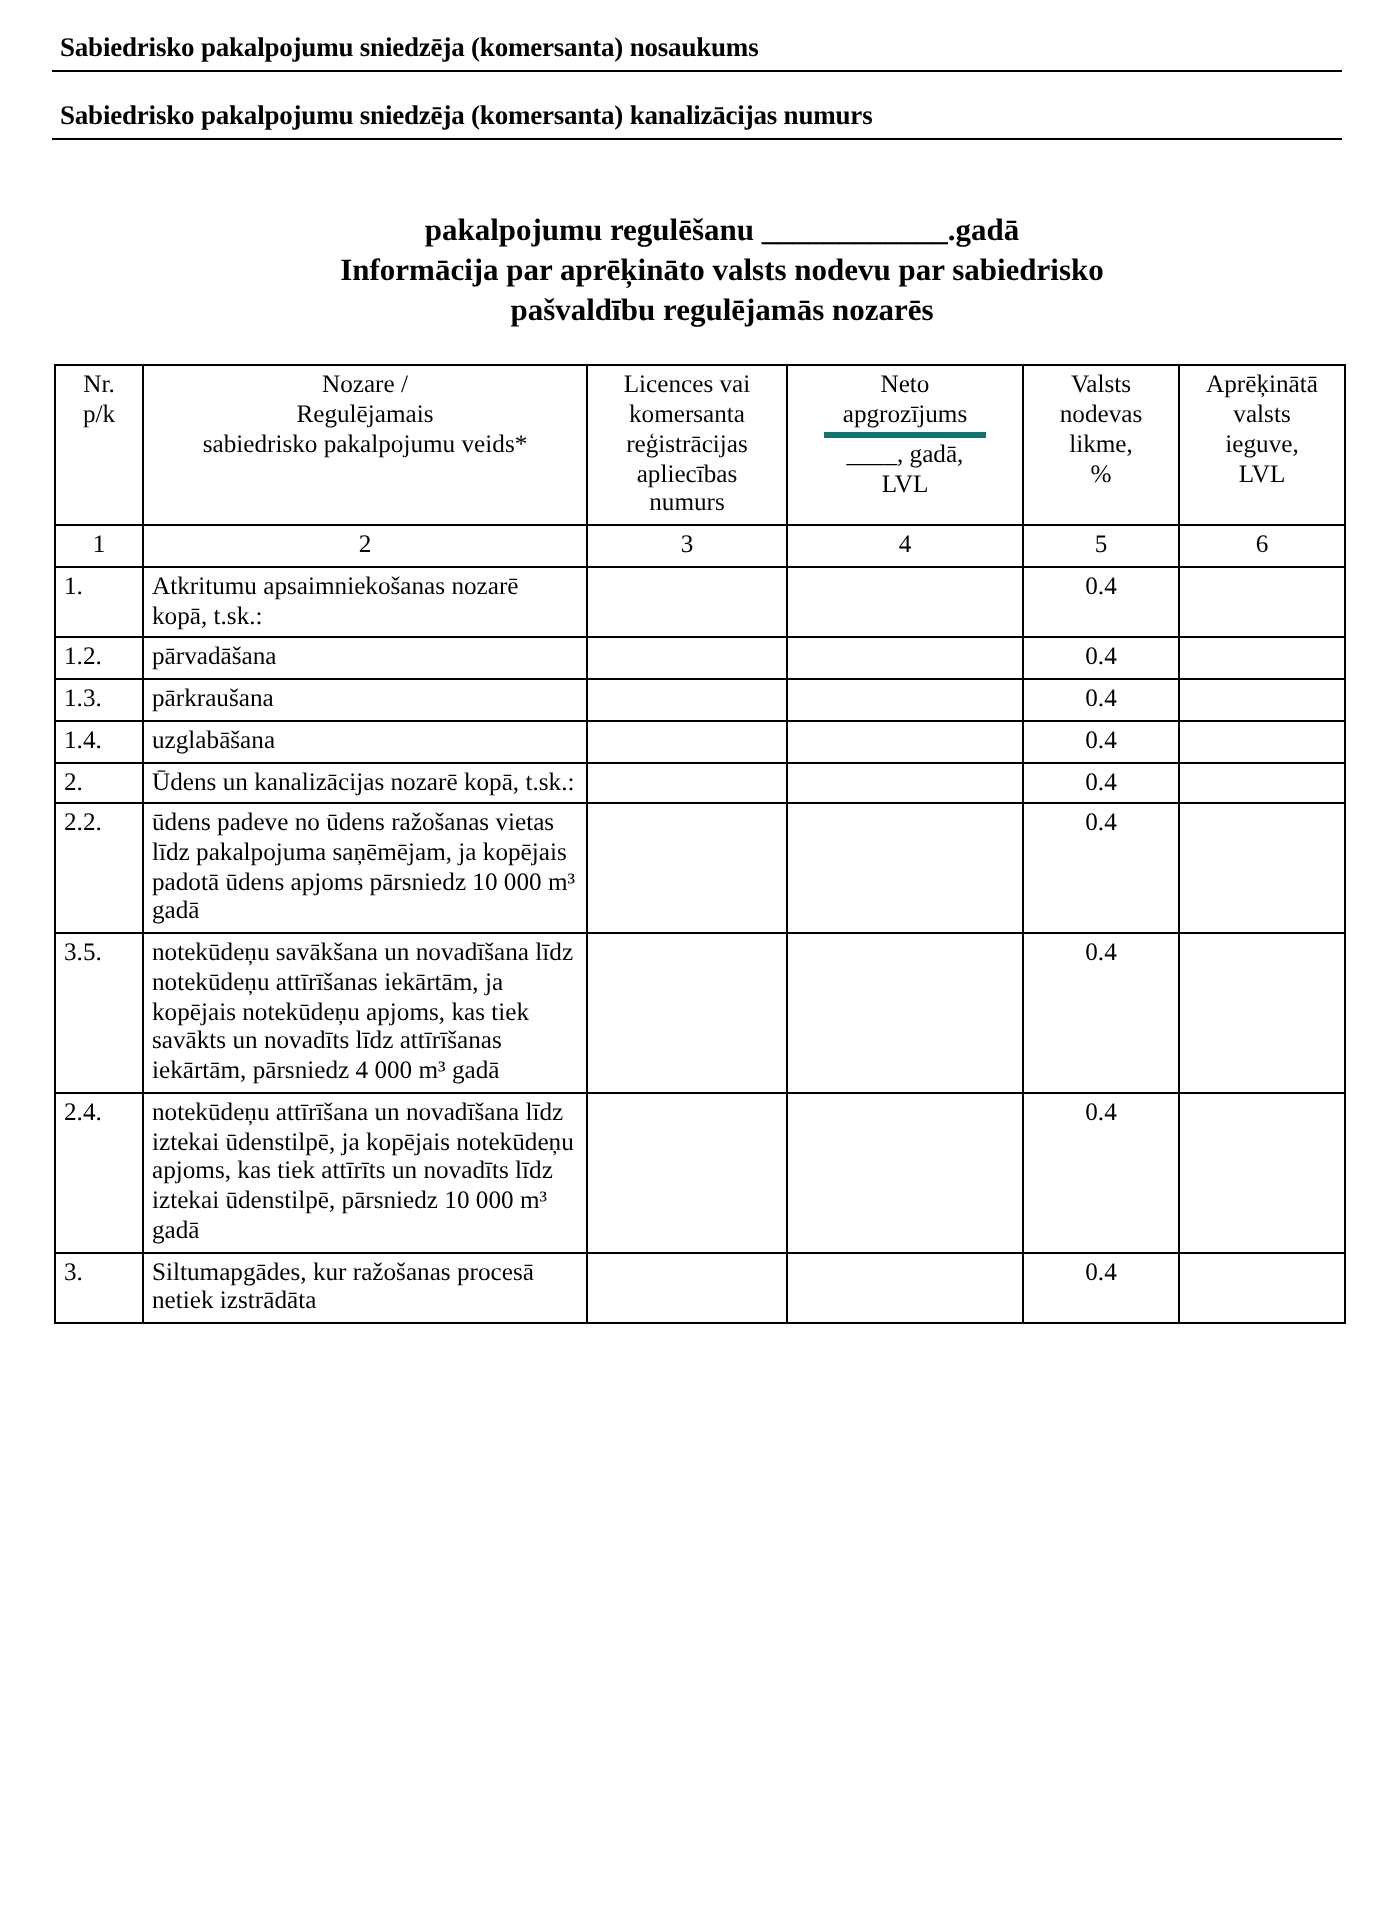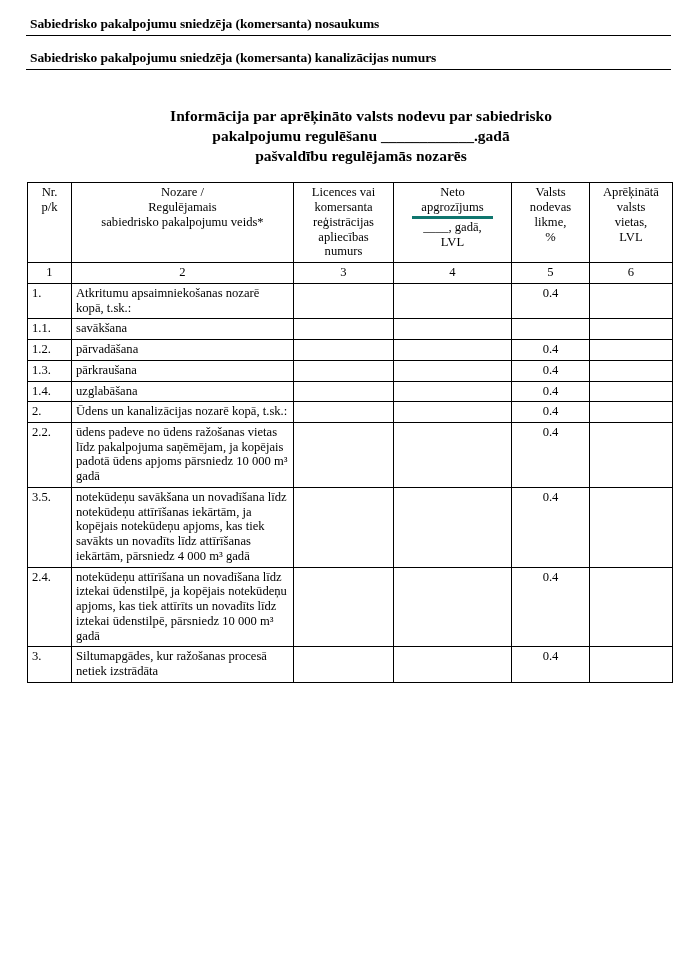--- a/index.html
+++ b/index.html
@@ -98,22 +98,22 @@
     <div class="hdr-line">Sabiedrisko pakalpojumu sniedzēja (komersanta) nosaukums</div>
     <div class="rule"></div>
   </div>
 
   <div class="hdr-block-2">
     <div class="hdr-line">Sabiedrisko pakalpojumu sniedzēja (komersanta) kanalizācijas numurs</div>
     <div class="rule"></div>
   </div>
 
   <div class="title">
+    <span class="ln">pakalpojumu regulēšanu ____________.gadā</span>
     <span class="ln">Informācija par aprēķināto valsts nodevu par sabiedrisko</span>
-    <span class="ln">pakalpojumu regulēšanu ____________.gadā</span>
     <span class="ln">pašvaldību regulējamās nozarēs</span>
   </div>
 
   <table class="main">
     <colgroup>
       <col class="c-nr">
         <col class="c-name">
         <col class="c-lic">
         <col class="c-neto">
         <col class="c-likme">
@@ -145,21 +145,21 @@
         </th>
         <th class="head-cell">
           <span>Valsts</span><br>
           <span>nodevas</span><br>
           <span>likme,</span><br>
           <span>%</span>
         </th>
         <th class="head-cell">
           <span>Aprēķinātā</span><br>
           <span>valsts</span><br>
-          <span>vietas,</span><br>
+          <span>ieguve,</span><br>
           <span>LVL</span>
         </th>
       </tr>
       <tr class="num-row">
         <td>1</td>
         <td>2</td>
         <td>3</td>
         <td>4</td>
         <td>5</td>
         <td>6</td>
@@ -168,28 +168,20 @@
     <tbody>
         <tr>
           <td class="nrcell bold">1.</td>
           <td class="bold">Atkritumu apsaimniekošanas nozarē kopā, t.sk.:</td>
           <td></td>
           <td></td>
           <td class="ctr bold">0.4</td>
           <td></td>
         </tr>
         <tr>
-          <td class="nrcell">1.1.</td>
-          <td>savākšana</td>
-          <td></td>
-          <td></td>
-          <td class="ctr"></td>
-          <td></td>
-        </tr>
-        <tr>
           <td class="nrcell">1.2.</td>
           <td>pārvadāšana</td>
           <td></td>
           <td></td>
           <td class="ctr">0.4</td>
           <td></td>
         </tr>
         <tr>
           <td class="nrcell">1.3.</td>
           <td>pārkraušana</td>

